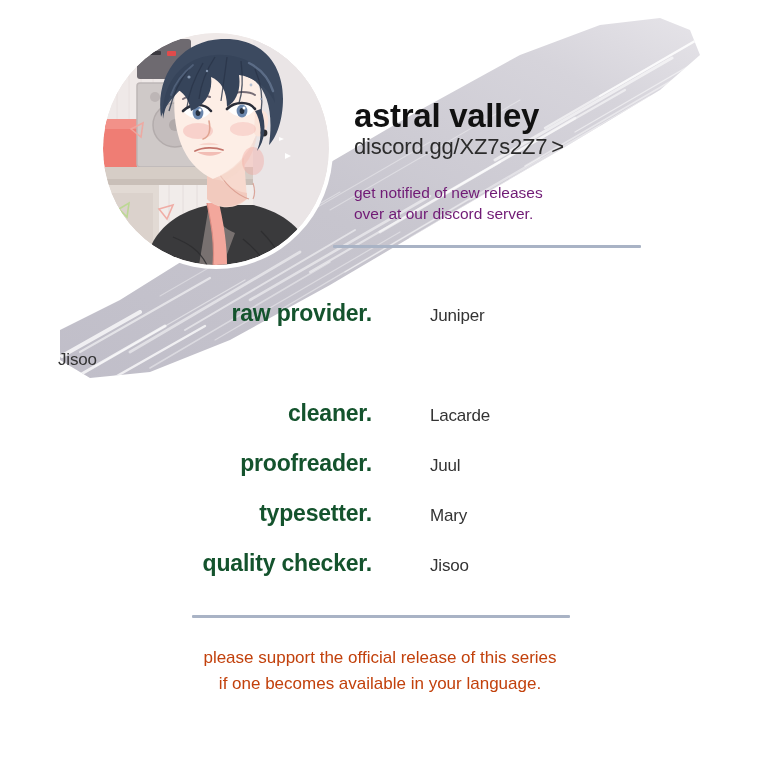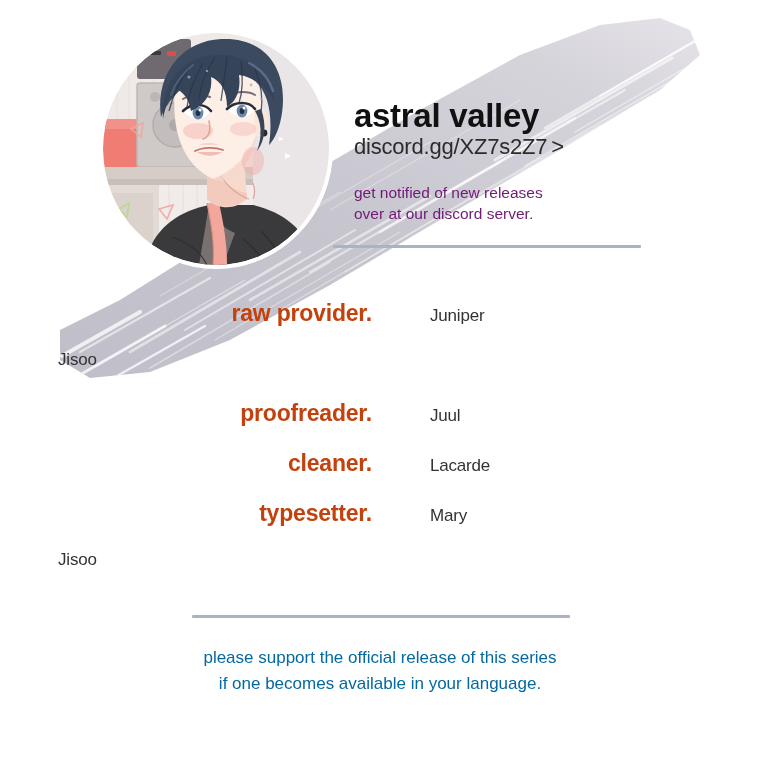--- a/index.html
+++ b/index.html
@@ -95,40 +95,40 @@
     display:flex;
     align-items:baseline;
     height:50px;
   }
   .credit-label {
     width:372px;
     text-align:right;
     padding-right:0;
     font-size:23px;
     font-weight:700;
-    color:#c2410c;
+    color:#14532d;
     letter-spacing:-0.2px;
   }
   .credit-value {
     margin-left:58px;
     font-size:17px;
     font-weight:400;
     color:#333333;
     letter-spacing:-0.2px;
   }
 
   
   .footer-note {
     position:absolute;
     left:0; top:645px;
     width:760px;
     text-align:center;
     font-size:17px;
     line-height:1.5;
-    color:#0369a1;
+    color:#c2410c;
   }
 </style>
 </head>
 <body>
 
 <div id="credits-page">
 
   <svg class="brush-layer" viewBox="0 0 760 400" xmlns="http://www.w3.org/2000/svg">
     <defs>
       <clipPath id="brushClip">
@@ -352,35 +352,36 @@
     <div class="credit-row">
       <div class="credit-label">raw provider.</div>
       <div class="credit-value">Juniper</div>
     </div>
 
     <div class="credit-row">
       <div class="credit-value">Jisoo</div>
     </div>
 
     <div class="credit-row">
+      <div class="credit-label">cleaner.</div>
+      <div class="credit-value">Lacarde</div>
+    </div>
+
+    <div class="credit-row">
       <div class="credit-label">proofreader.</div>
       <div class="credit-value">Juul</div>
     </div>
 
     <div class="credit-row">
-      <div class="credit-label">cleaner.</div>
-      <div class="credit-value">Lacarde</div>
-    </div>
-
-    <div class="credit-row">
       <div class="credit-label">typesetter.</div>
       <div class="credit-value">Mary</div>
     </div>
 
     <div class="credit-row">
+      <div class="credit-label">quality checker.</div>
       <div class="credit-value">Jisoo</div>
     </div>
 
   </div>
 
   <div class="rule rule-mid"></div>
 
   <div class="footer-note">
     <div>please support the official release of this series</div>
     <div>if one becomes available in your language.</div>

